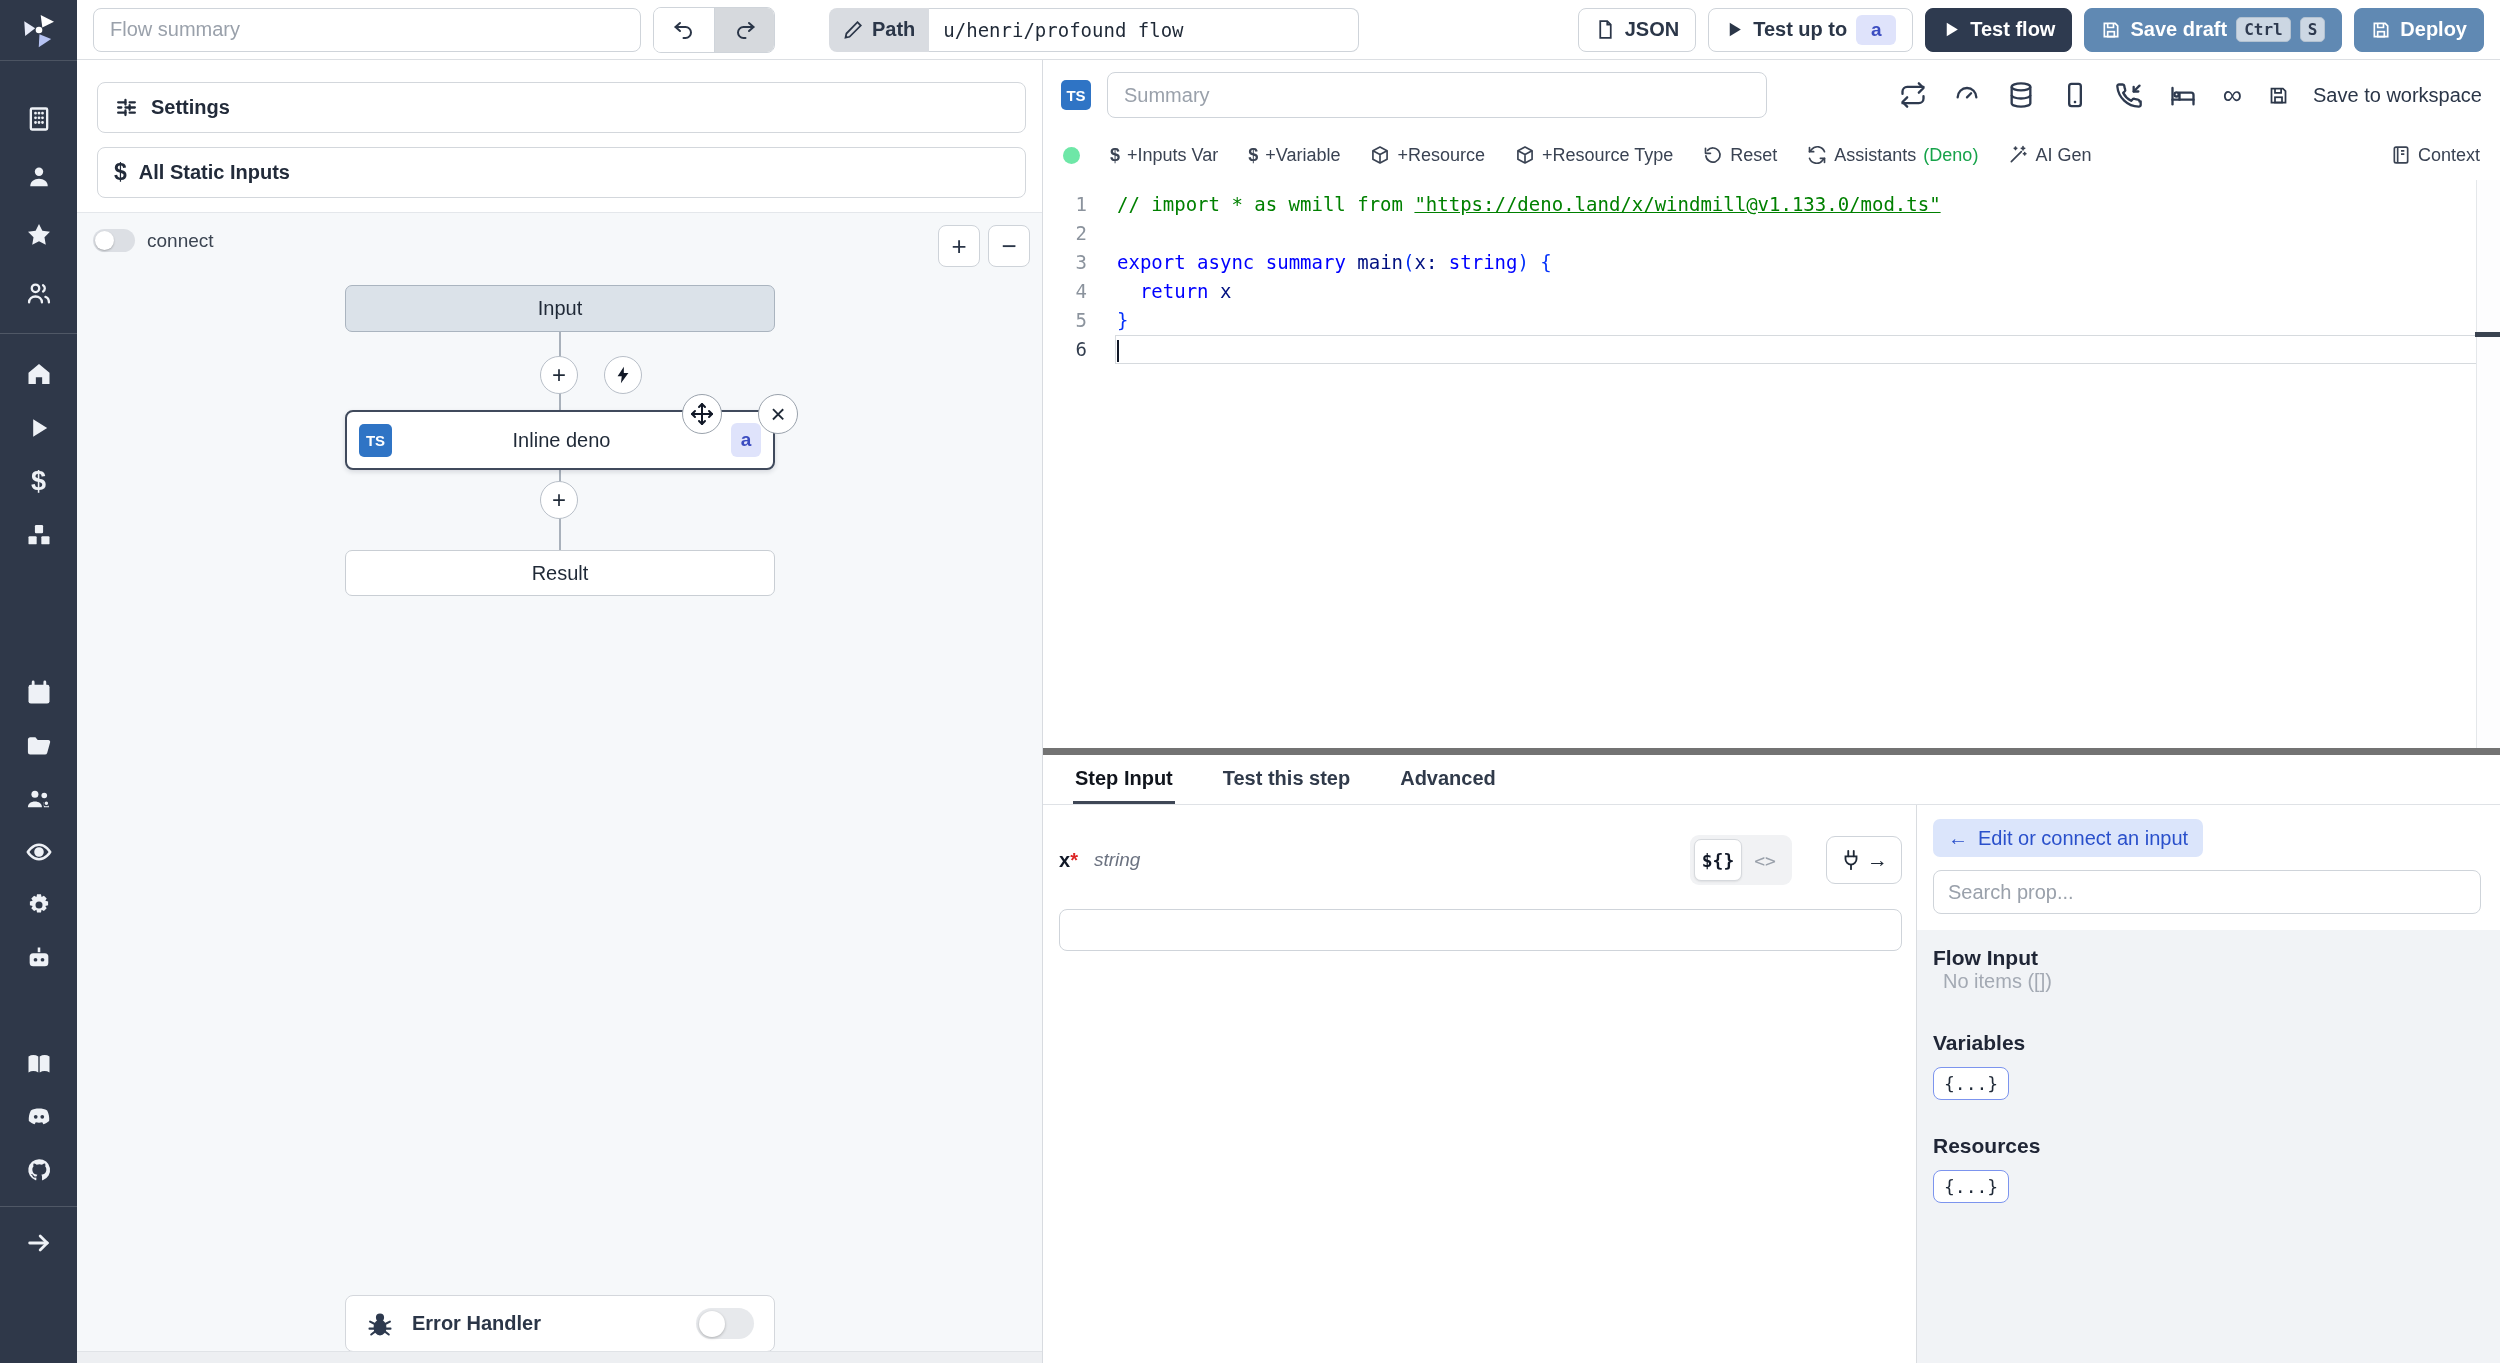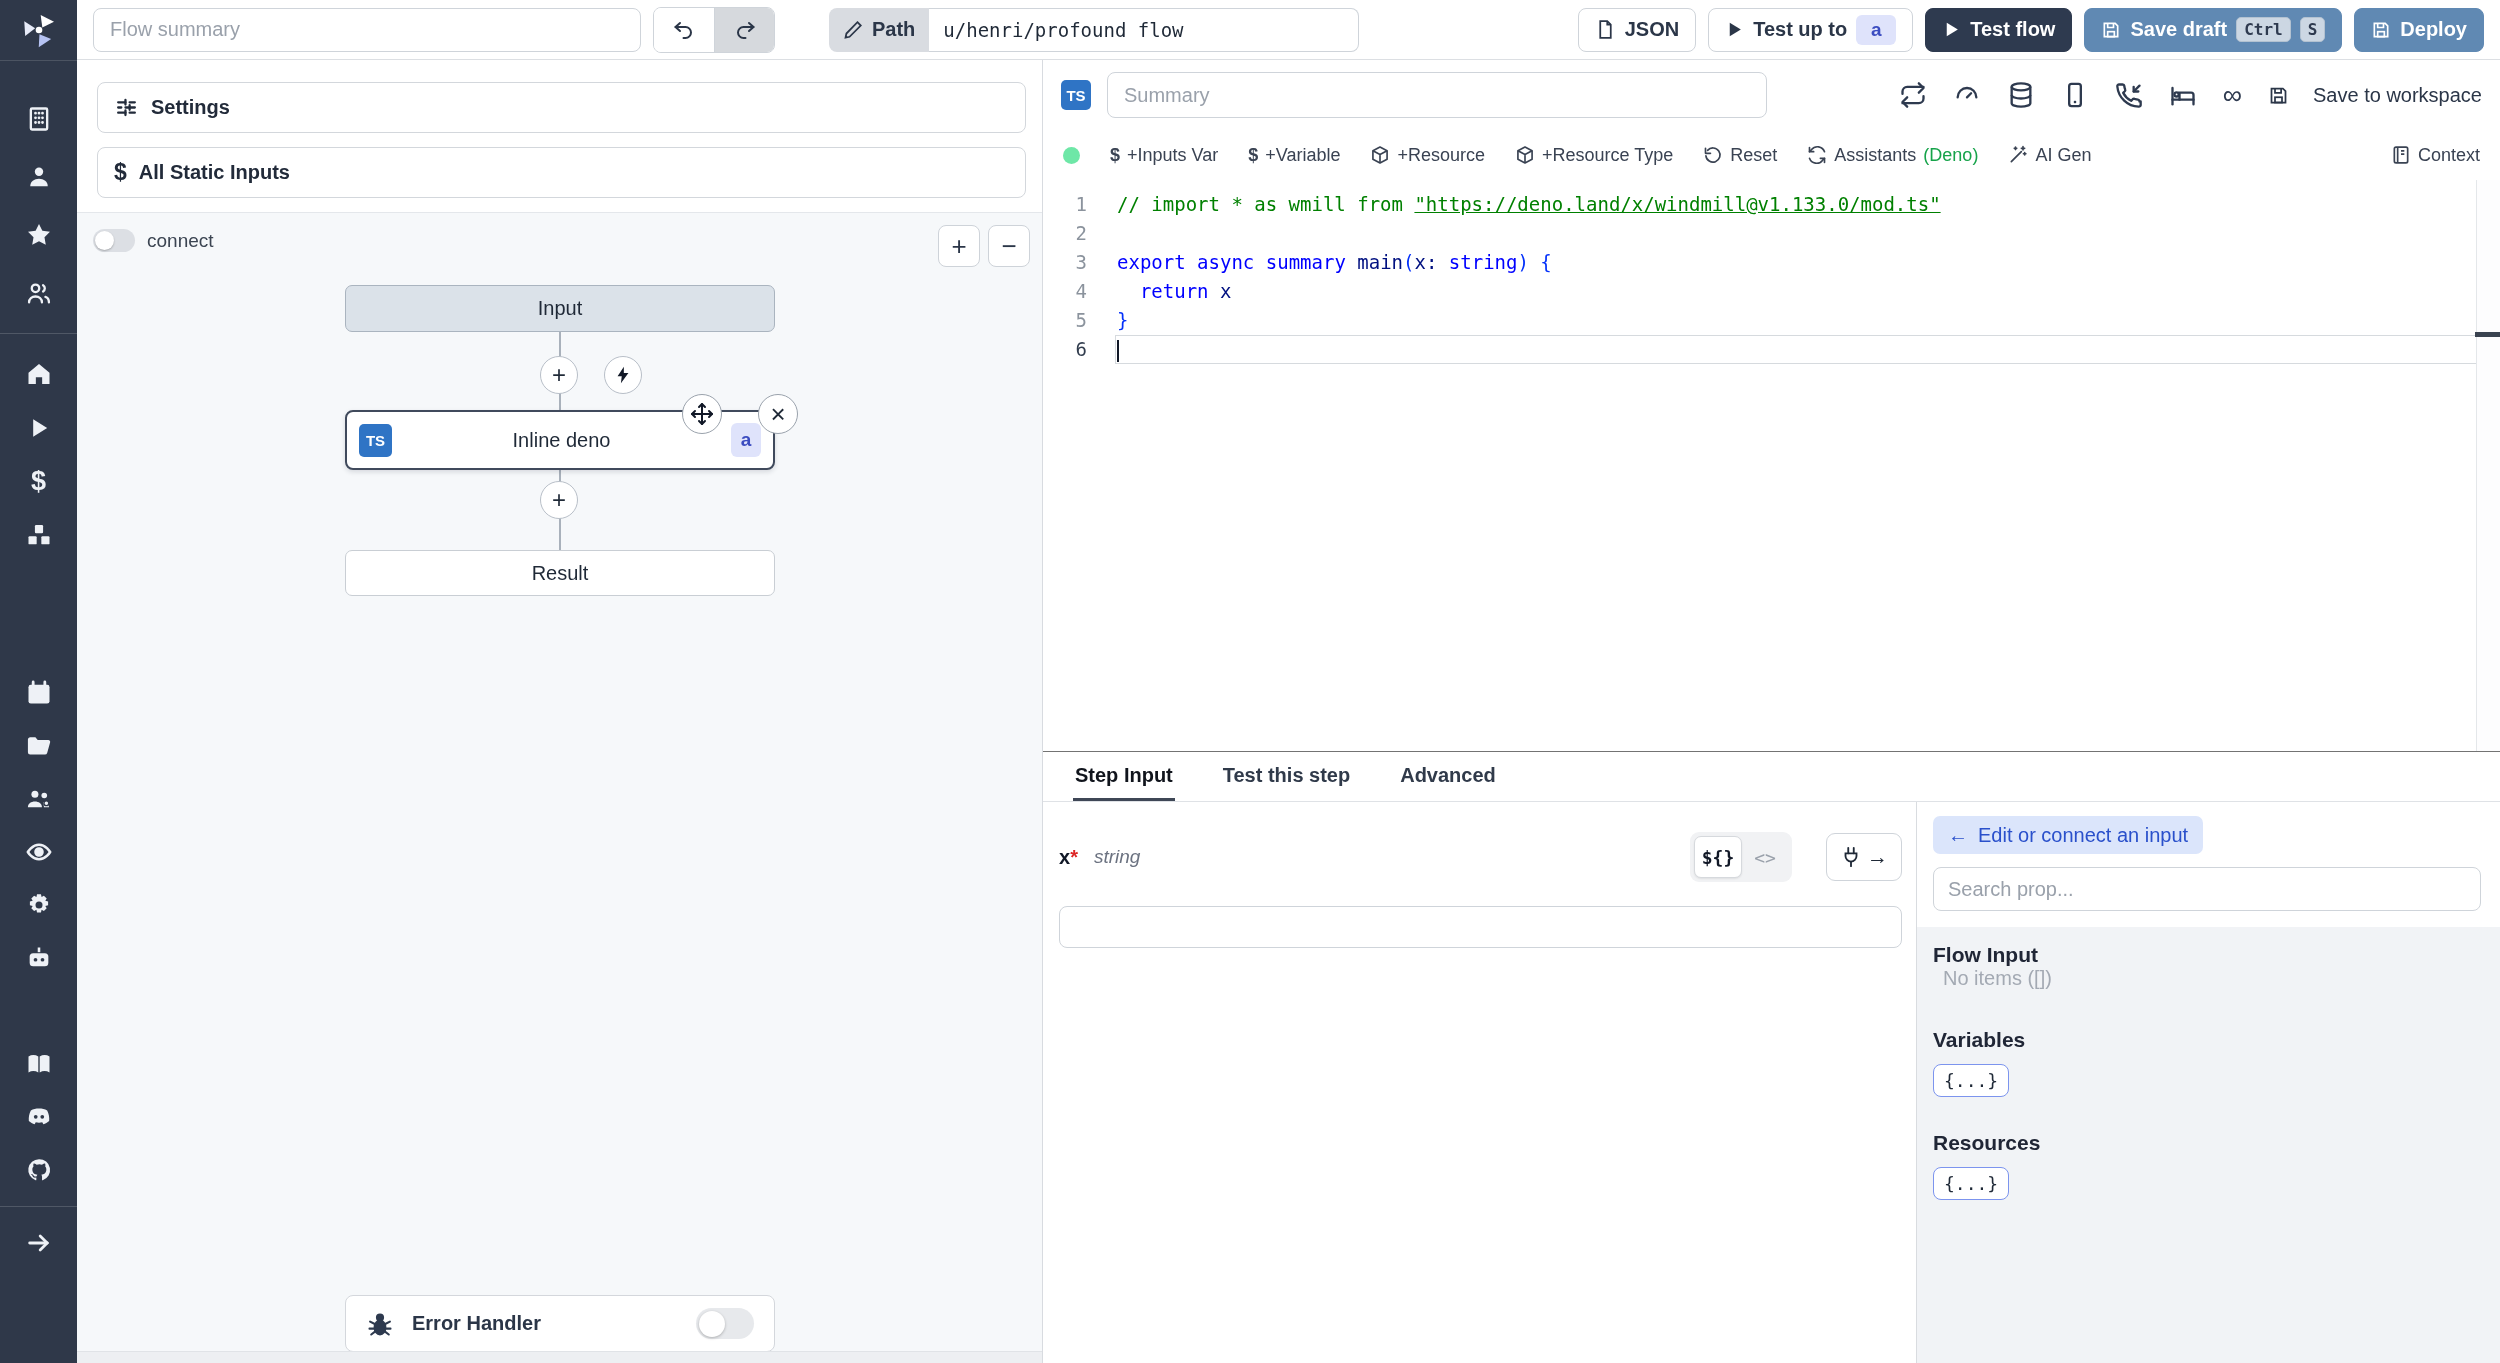--- a/index.html
+++ b/index.html
@@ -108,21 +108,21 @@
   .cl .comment{color:#008000;}
   .cl .link{text-decoration:underline;}
   .cl .kw{color:#0000ff;}
   .cl .paren{color:#0431fa;}
   .cl .plain{color:#001080;}
   .cursor{display:inline-block;width:2px;height:22px;background:#111827;vertical-align:middle;}
   .minimap{position:absolute;top:0;right:0;bottom:0;width:23px;background:#fdfdfe;
         border-left:1px solid #e4e7ea;}
   .mm-mark{position:absolute;top:152px;left:-2px;right:0;height:5px;background:#3a4350;}
 
-  .ed-tabs{height:49px;border-top:1px solid #737373;border-bottom:1px solid #dfe2e6;
+  .ed-tabs{height:49px;border-top:7px solid #737373;border-bottom:1px solid #dfe2e6;
         display:flex;align-items:stretch;gap:46px;padding:0 30px;}
   .tab{display:flex;align-items:center;font-size:20px;font-weight:600;color:#303a4a;
         border-bottom:3px solid transparent;cursor:pointer;padding:0 2px;box-sizing:border-box;}
   .tab.active{color:#10141c;border-bottom-color:#3f4756;}
 
   .ed-bottom{flex:1;display:flex;min-height:0;}
   .step-pane{flex:1;padding:30px 14px 0 16px;box-sizing:border-box;}
   .arg-row{display:flex;align-items:center;}
   .arg-name{font-size:20px;font-weight:700;color:#111827;}
   .req-star{color:#dc2626;font-weight:700;font-size:20px;}

